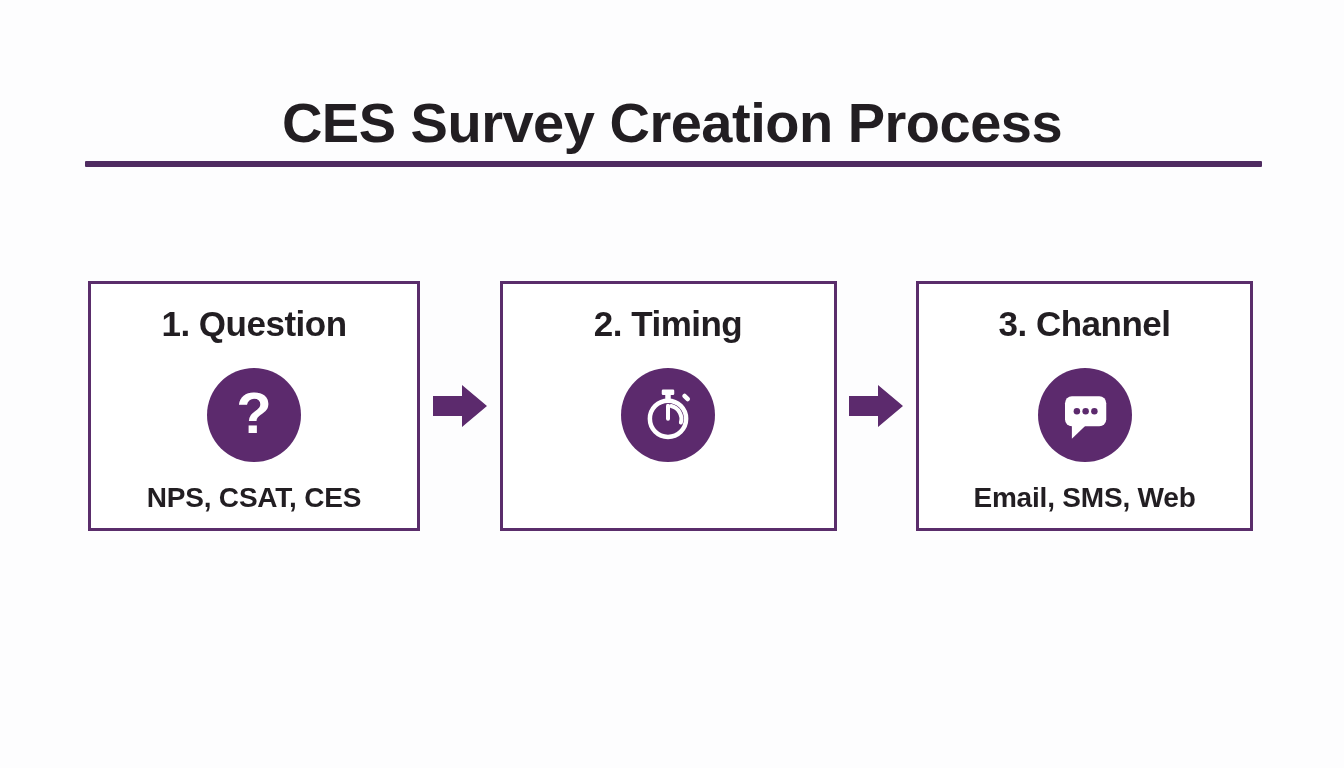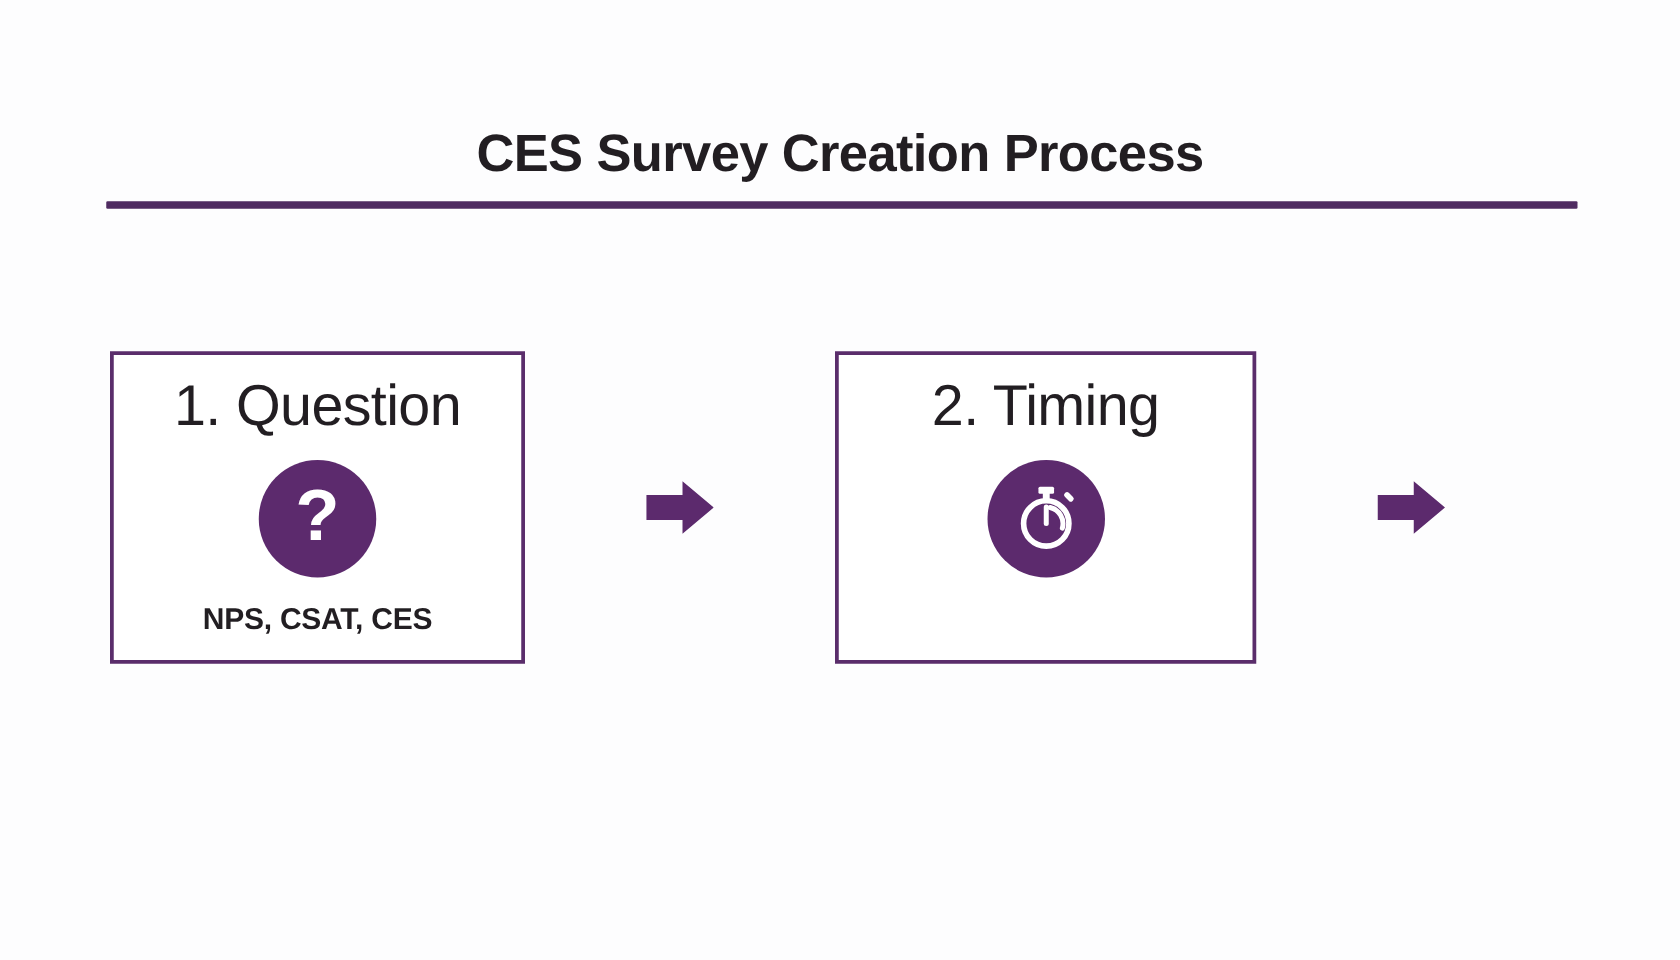--- a/index.html
+++ b/index.html
@@ -17,21 +17,21 @@
     color: var(--text);
     position: relative;
     overflow: hidden;
   }
   .stage { position: absolute; inset: 0; }
 
   .title {
     position: absolute;
     top: 99px; left: 0; width: 100%;
     text-align: center;
-    font-size: 42px;
+    font-size: 56px;
     font-weight: bold;
     letter-spacing: -0.5px;
     line-height: 48px;
     color: var(--text);
   }
   .divider {
     position: absolute;
     top: 161px; left: 85px; width: 1177px; height: 6px;
     background: var(--divider);
     border-radius: 1px;
@@ -50,22 +50,22 @@
     height: 250px;
     display: flex;
     flex-direction: column;
     align-items: center;
     padding-top: 20px;
   }
   .step-box.first { width: 332px; }
   .step-box.rest  { width: 337px; }
 
   .step-heading {
-    font-size: 46px;
-    font-weight: normal;
+    font-size: 35px;
+    font-weight: bold;
     line-height: 40px;
     letter-spacing: -0.5px;
     color: var(--text);
   }
   .icon-circle {
     margin-top: 24px;
     width: 94px; height: 94px;
     border-radius: 50%;
     background: var(--purple);
     display: flex;
@@ -74,21 +74,21 @@
   }
   .qmark {
     color: #ffffff;
     font-size: 58px;
     font-weight: bold;
     line-height: 94px;
     transform: translateY(-2px);
   }
   .step-subtitle {
     margin-top: 20px;
-    font-size: 24px;
+    font-size: 28px;
     font-weight: bold;
     letter-spacing: -0.2px;
     color: var(--text);
   }
 
   .arrow-slot {
     flex: 1;
     display: flex;
     align-items: center;
     justify-content: center;
@@ -137,15 +137,28 @@
         </svg>
       </div>
     </div>
 
     <div class="arrow-slot">
       <svg width="54" height="46" viewBox="0 0 54 46">
         <polygon points="0,13 29,13 29,2 54,23 29,44 29,33 0,33" fill="#5c2a6d"></polygon>
       </svg>
     </div>
 
+    <div class="step-box rest">
+      <div class="step-heading">3. Channel</div>
+      <div class="icon-circle">
+        <svg width="60" height="60" viewBox="0 0 48 48">
+          <rect x="8" y="9" width="33" height="24" rx="5.5" fill="#ffffff"></rect>
+          <polygon points="13.5,30 13.5,43 27,30" fill="#ffffff"></polygon>
+          <circle cx="17.5" cy="21" r="2.6" fill="#5c2a6d"></circle>
+          <circle cx="24.5" cy="21" r="2.6" fill="#5c2a6d"></circle>
+          <circle cx="31.5" cy="21" r="2.6" fill="#5c2a6d"></circle>
+        </svg>
+      </div>
+      <div class="step-subtitle">Email, SMS, Web</div>
+    </div>
 
   </div>
 </div>
 
 </body></html>

